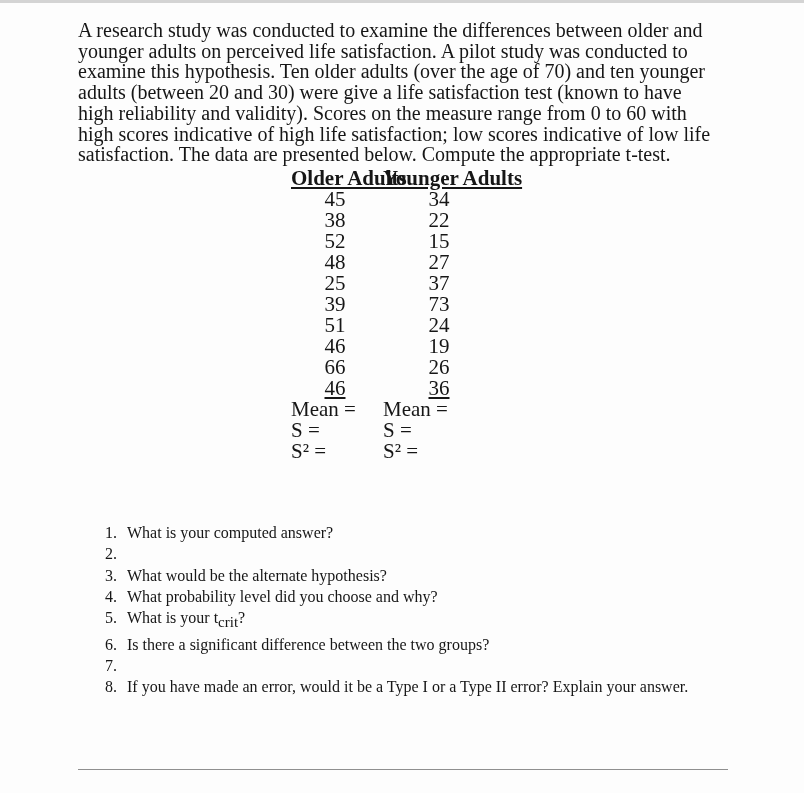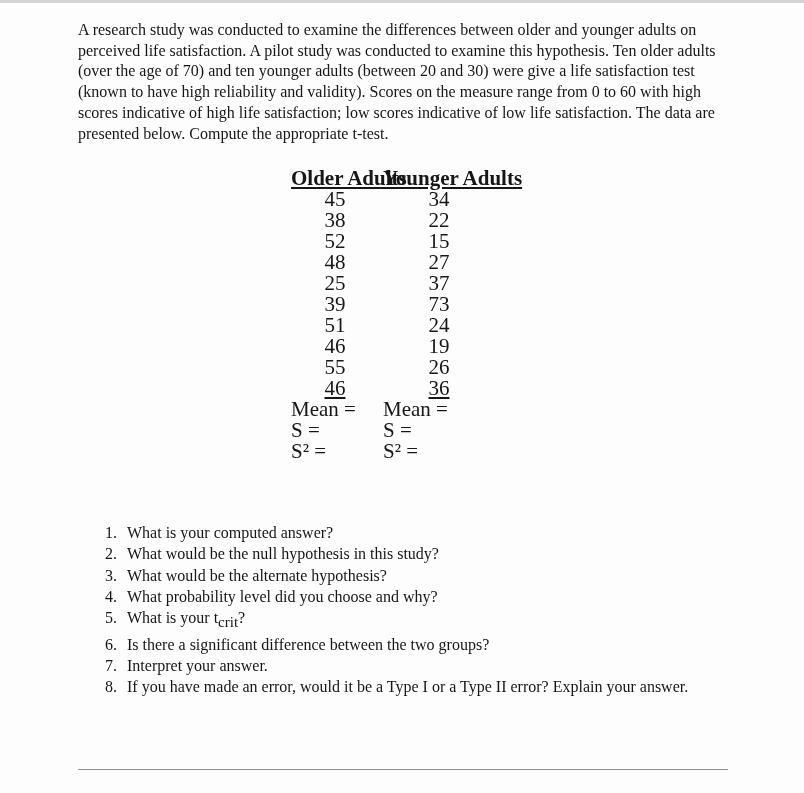--- a/index.html
+++ b/index.html
@@ -19,21 +19,21 @@
     width: 100%;
     height: 3px;
     background: #d4d4d4;
   }
   .intro {
     position: absolute;
     top: 20px;
     left: 78px;
     width: 638px;
     margin: 0;
-    font-size: 16px;
+    font-size: 20px;
     line-height: 20.7px;
   }
   .data-table {
     position: absolute;
     top: 168px;
     left: 291px;
     font-size: 21px;
   }
   .thead, .trow, .srow {
     height: 21px;
@@ -106,21 +106,21 @@
     <div class="trow">
       <span class="col older">39</span><span class="col younger">73</span>
     </div>
     <div class="trow">
       <span class="col older">51</span><span class="col younger">24</span>
     </div>
     <div class="trow">
       <span class="col older">46</span><span class="col younger">19</span>
     </div>
     <div class="trow">
-      <span class="col older">55</span><span class="col younger">26</span>
+      <span class="col older">66</span><span class="col younger">26</span>
     </div>
     <div class="trow">
       <span class="col older"><span class="sum">46</span></span><span class="col younger"><span class="sum">36</span></span>
     </div>
 
     <div class="srow">
       <span class="col older">Mean =</span><span class="col younger">Mean =</span>
     </div>
     <div class="srow">
       <span class="col older">S =</span><span class="col younger">S =</span>
@@ -130,41 +130,39 @@
     </div>
   </div>
 
   <div class="questions">
     <div class="q">
       <span class="qnum">1.</span>
       <span class="qtext">What is your computed answer?</span>
     </div>
     <div class="q">
       <span class="qnum">2.</span>
-      <span class="qtext">What would be the null hypothesis in this study?</span>
     </div>
     <div class="q">
       <span class="qnum">3.</span>
       <span class="qtext">What would be the alternate hypothesis?</span>
     </div>
     <div class="q">
       <span class="qnum">4.</span>
       <span class="qtext">What probability level did you choose and why?</span>
     </div>
     <div class="q">
       <span class="qnum">5.</span>
       <span class="qtext"><span>What is your t</span><sub>crit</sub><span>?</span></span>
     </div>
     <div class="q">
       <span class="qnum">6.</span>
       <span class="qtext">Is there a significant difference between the two groups?</span>
     </div>
     <div class="q">
       <span class="qnum">7.</span>
-      <span class="qtext">Interpret your answer.</span>
     </div>
     <div class="q">
       <span class="qnum">8.</span>
       <span class="qtext">If you have made an error, would it be a Type I or a Type II error? Explain your answer.</span>
     </div>
   </div>
 
   <div class="bottom-rule"></div>
 
 </div>

